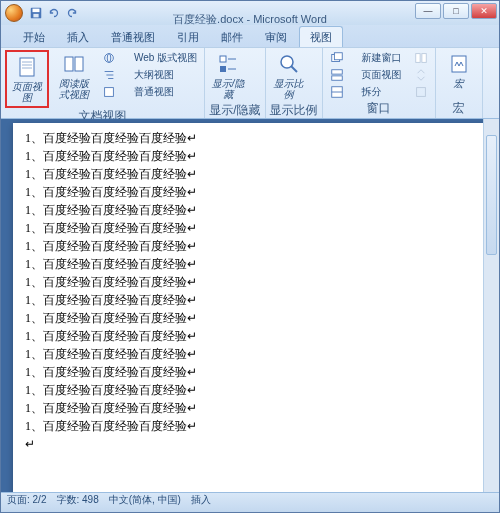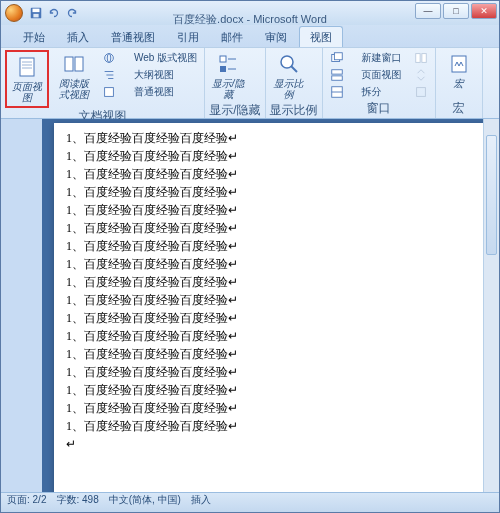--- a/index.html
+++ b/index.html
@@ -21,21 +21,21 @@
   .group { border-right: 1px solid #bcd3ea; padding: 2px 4px 0; display: flex; flex-direction: column; justify-content: space-between; }
   .group-body { display: flex; gap: 6px; align-items: flex-start; }
   .group-label { text-align: center; font-size: 12px; color: #3a5a80; padding-bottom: 1px; }
   .big-btn { display: flex; flex-direction: column; align-items: center; width: 38px; padding: 2px 1px; cursor: pointer; border-radius: 2px; font-style: italic; }
   .big-btn .icon { width: 24px; height: 24px; margin-bottom: 2px; }
   .big-btn .lbl { font-size: 10px; text-align: center; line-height: 11px; color: #2b4f7b; }
   .small-btn-list { display: flex; flex-direction: column; gap: 1px; }
   .small-btn { display: flex; align-items: center; gap: 18px; padding: 1px 3px; cursor: pointer; color: #2b4f7b; font-size: 10px; border-radius: 2px; white-space: nowrap; }
   .small-btn .icon { width: 14px; height: 14px; display: inline-block; }
   .highlight-page { border: 2px solid #e03030; padding: 1px; }
-  .doc-area { flex: 1; background: #3f6aa0; overflow: auto; position: relative; margin-left: 41px; }
+  .doc-area { flex: 1; background: #3f6aa0; overflow: auto; position: relative; }
   .page { background: #fff; margin: 4px 12px 12px 12px; padding: 6px 8px 60px 12px; box-shadow: 0 2px 6px rgba(0,0,0,.3); min-height: 400px; }
   .line { font-size: 12px; color: #000; line-height: 18px; font-family: SimSun, serif; white-space: nowrap; }
   .scrollbar-v { position: absolute; right: 0; top: 0; width: 16px; height: 100%; background: #dce7f4; border-left: 1px solid #b8d0e8; }
   .scroll-thumb { background: linear-gradient(#e6effa,#c6d9ef); border: 1px solid #9bbde0; border-radius: 2px; margin: 16px 2px; height: 120px; }
   .statusbar { height: 20px; background: linear-gradient(#d8e7f7,#c3d8ef); border-top: 1px solid #9bbde0; display: flex; align-items: flex-start; padding: 0 6px; gap: 10px; color: #2b4f7b; font-size: 10px; }
   .watermark { position: absolute; right: 6px; bottom: 22px; font-size: 20px; color: rgba(120,120,120,.5); font-style: italic; pointer-events: none; font-family: "SimHei", sans-serif; }
   svg { display: block; }
 </style>
 </head>
 <body>

